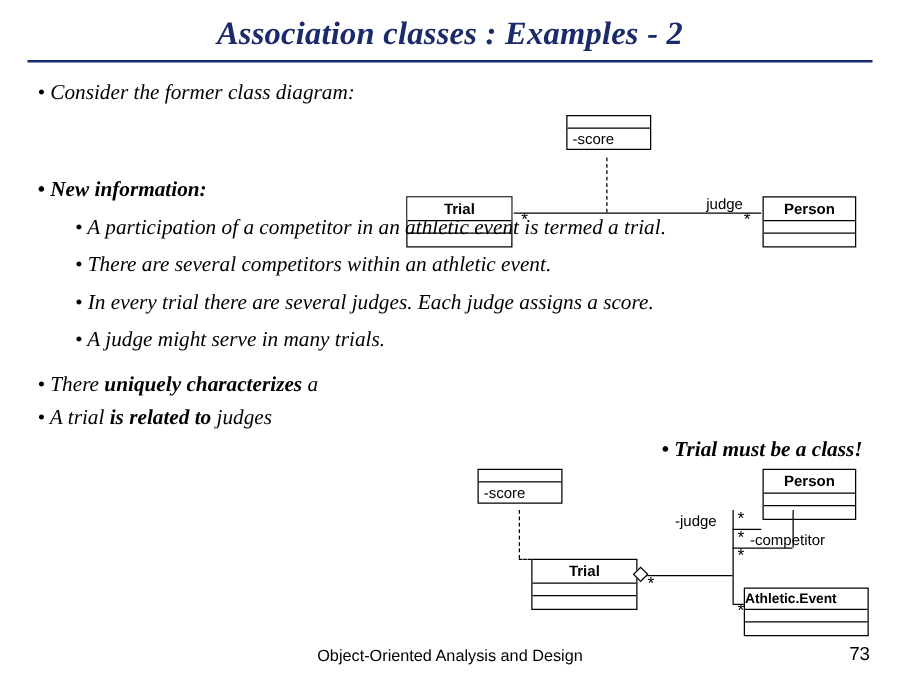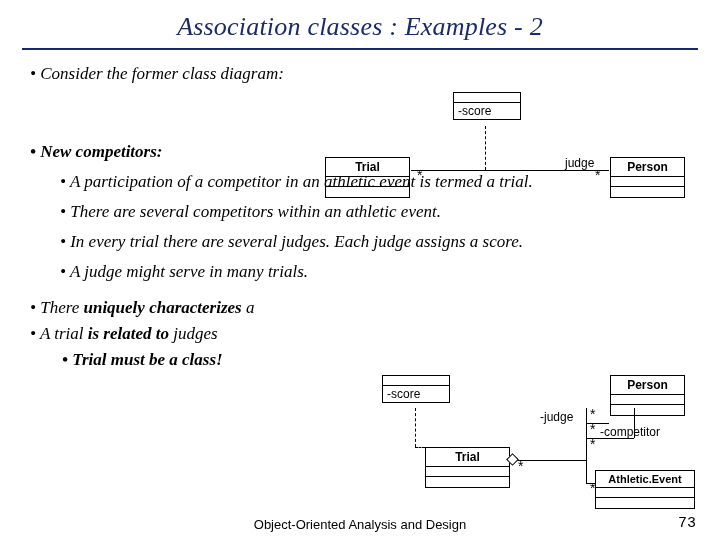--- a/index.html
+++ b/index.html
@@ -1,26 +1,26 @@
 <!DOCTYPE html>
 <html><head>
 <meta charset="utf-8">
 <style>
   * { box-sizing: border-box; margin: 0; padding: 0; }
   html, body { width: 720px; height: 540px; font-family: "Times New Roman", Times, serif; background: #fff; color: #000; }
   .slide { width: 720px; height: 540px; position: relative; padding: 10px 30px 0 30px; }
-  .title { text-align: center; font-size: 26px; font-style: italic; font-weight: normal; color: #1b2a6a; margin-top: 2px; margin-bottom: 6px; letter-spacing: 0.2px; }
+  .title { text-align: center; font-size: 26px; font-style: italic; font-weight: bold; color: #1b2a6a; margin-top: 2px; margin-bottom: 6px; letter-spacing: 0.2px; }
   .rule { border: none; border-top: 2px solid #1b2a6a; margin: 0 -8px 14px -8px; }
   .bul { font-size: 17px; font-style: italic; color: #000; margin-bottom: 58px; }
   .bul2 { font-size: 17px; font-style: italic; font-weight: bold; margin-bottom: 10px; }
   .sub { margin-left: 30px; font-size: 17px; font-style: italic; margin-bottom: 10px; }
   .tight { margin-bottom: 16px; }
   .b { font-weight: bold; }
   .footer { position: absolute; bottom: 8px; left: 0; width: 720px; text-align: center; font-size: 13px; font-family: Arial, sans-serif; font-style: normal; color: #000; }
-  .pagenum { position: absolute; bottom: 8px; right: 24px; font-size: 15px; font-family: Liberation Mono, monospace; }
+  .pagenum { position: absolute; bottom: 8px; right: 24px; font-size: 15px; font-family: Liberation Sans, sans-serif; }
 
   
   .dia1 { position: absolute; top: 92px; left: 325px; width: 370px; height: 115px; font-family: Arial, sans-serif; font-size: 12px; font-style: normal; }
   .dia1 .scorebox { position: absolute; top: 0; left: 128px; width: 68px; border: 1px solid #000; }
   .dia1 .scorebox .hdr { height: 10px; border-bottom: 1px solid #000; }
   .dia1 .scorebox .row { padding: 1px 4px; }
   .dia1 .trialbox { position: absolute; top: 65px; left: 0; width: 85px; border: 1px solid #000; }
   .dia1 .trialbox .top { text-align: center; font-weight: bold; padding: 2px 0; border-bottom: 1px solid #000; background:#fff; }
   .dia1 .trialbox .mid { height: 10px; border-bottom: 1px solid #000; }
   .dia1 .trialbox .bot { height: 10px; }
@@ -40,21 +40,21 @@
   .dia2 .scorebox .row { padding: 1px 4px; }
   .dia2 .personbox { position: absolute; top: 0; left: 280px; width: 75px; border: 1px solid #000; }
   .dia2 .personbox .top { text-align: center; font-weight: bold; padding: 2px 0; border-bottom: 1px solid #000; }
   .dia2 .personbox .mid { height: 10px; border-bottom: 1px solid #000; }
   .dia2 .personbox .bot { height: 10px; }
   .dia2 .trialbox { position: absolute; top: 72px; left: 95px; width: 85px; border: 1px solid #000; }
   .dia2 .trialbox .top { text-align: center; font-weight: bold; padding: 2px 0; border-bottom: 1px solid #000; }
   .dia2 .trialbox .mid { height: 10px; border-bottom: 1px solid #000; }
   .dia2 .trialbox .bot { height: 10px; }
   .dia2 .aebox { position: absolute; top: 95px; left: 265px; width: 100px; border: 1px solid #000; }
-  .dia2 .aebox .top { text-align: center; font-weight: bold; padding: 2px 0; border-bottom: 1px solid #000; white-space: nowrap; font-size:11px;}
+  .dia2 .aebox .top { text-align: left; font-weight: bold; padding: 2px 0; border-bottom: 1px solid #000; white-space: nowrap; font-size:11px;}
   .dia2 .aebox .mid { height: 10px; border-bottom: 1px solid #000; }
   .dia2 .aebox .bot { height: 10px; }
   .dia2 .dashed { position: absolute; top: 33px; left: 85px; height: 39px; width: 0; border-left: 1.5px dashed #000; }
   .dia2 .dashh  { position: absolute; top: 72px; left: 85px; width: 10px; height: 0; border-top: 1.5px dashed #000; }
   .dia2 .judge  { position: absolute; top: 35px; left: 210px; }
   .dia2 .comp   { position: absolute; top: 50px; left: 270px; }
   .dia2 .star { position: absolute; font-size: 14px; line-height: 6px; }
   .dia2 .vline { position: absolute; width:0; border-left:1px solid #000; }
   .dia2 .hline { position: absolute; height:0; border-top:1px solid #000; }
   .dia2 .diamond { position:absolute; width:9px; height:9px; border:1px solid #000; transform:rotate(45deg); background:#fff; }
@@ -64,33 +64,33 @@
 </head>
 <body>
 
 <div class="slide">
 
   <div class="title">Association classes : Examples - 2</div>
   <hr class="rule">
 
   <div class="content">
     <div class="bul">• Consider the former class diagram:</div>
-    <div class="bul2">• New competitors:</div>
+    <div class="bul2">• New information:</div>
     <div class="sub">• A participation of a competitor in an athletic event is termed a trial.</div>
     <div class="sub">• There are several competitors within an athletic event.</div>
     <div class="sub">• In every trial there are several judges. Each judge assigns a score.</div>
     <div class="sub tight">• A judge might serve in many trials.</div>
 
     <div style="font-size:17px; font-style:italic; margin-bottom:6px;">
       <span>• There </span><span class="b">uniquely characterizes</span><span> a</span>
     </div>
     <div style="font-size:17px; font-style:italic; margin-bottom:6px;">
       <span>• A trial </span><span class="b">is related to</span><span> judges</span>
     </div>
-    <div class="b" style="font-size:17px; font-style:italic; margin-left:32px;">• Trial must be a class!</div>
+    <div class="b" style="font-size:17px; font-style:italic; margin-left:32px;text-align:right;">• Trial must be a class!</div>
   </div>
 
   <div class="dia1">
     <div class="scorebox">
       <div class="hdr"></div>
       <div class="row">-score</div>
     </div>
     <div class="dashed"></div>
     <div class="trialbox">
       <div class="top">Trial</div>

